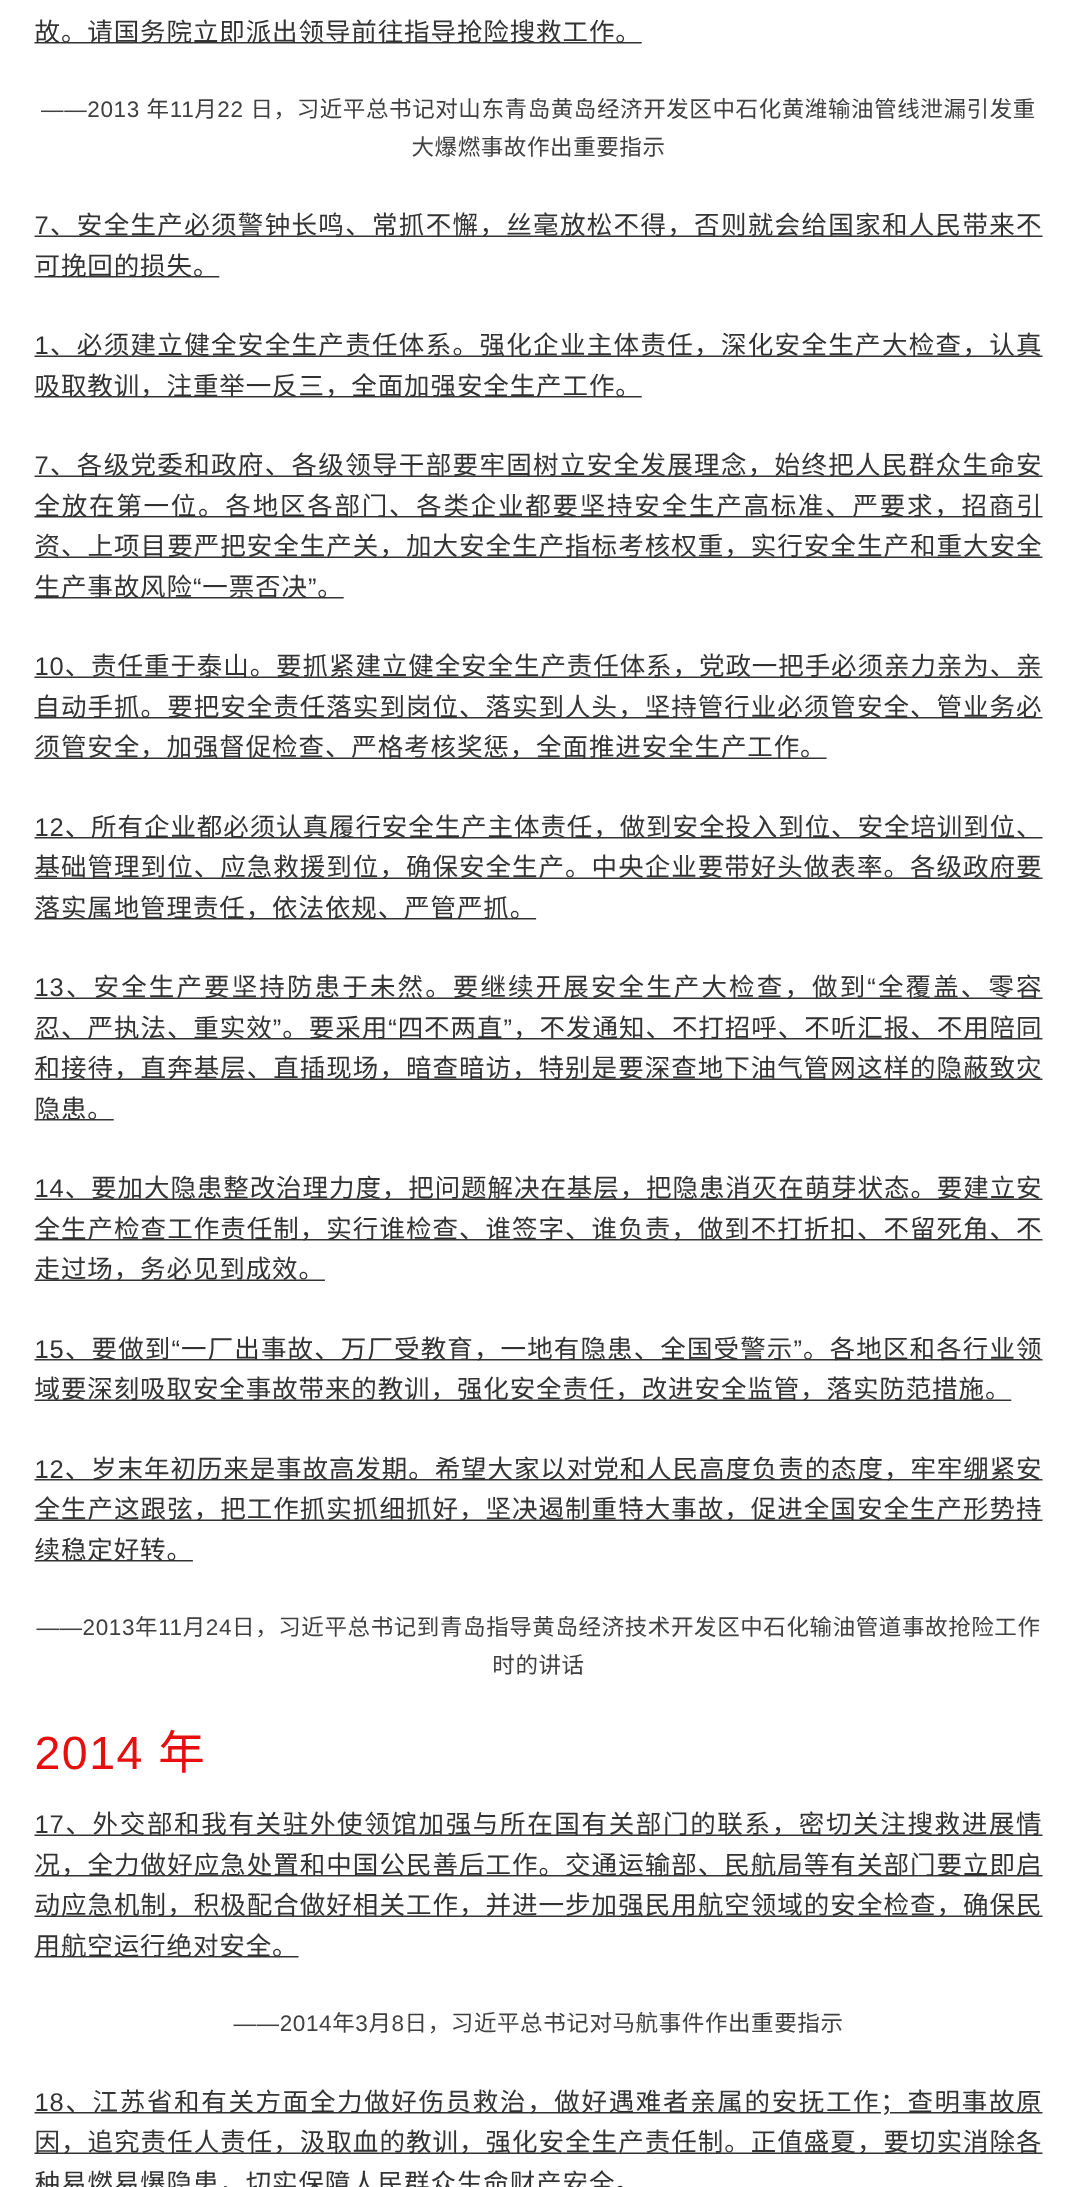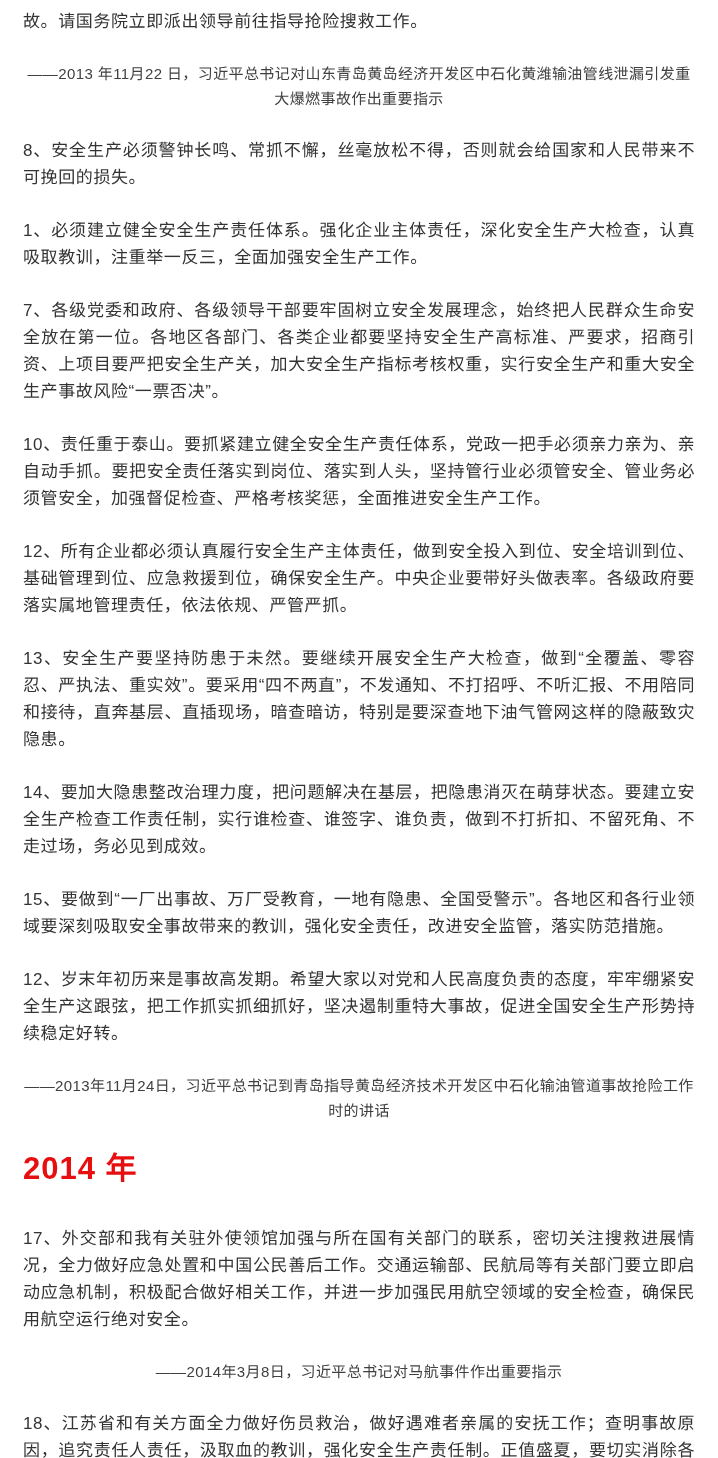--- a/index.html
+++ b/index.html
@@ -18,45 +18,46 @@
     padding:8px 23px 0 23px;
     box-sizing:border-box;
   }
   .body-para{
     font-size:17px;
     line-height:27px;
     letter-spacing:0.6px;
     color:var(--body-text);
     margin:0 0 26px 0;
     text-align:justify;
+    text-decoration:underline;
   }
   .attr-para{
     font-size:15px;
     line-height:25px;
     letter-spacing:0.4px;
     color:var(--attr-text);
     margin:0 0 26px 0;
     text-align:center;
   }
   .year-heading{
     font-size:31px;
     line-height:40px;
-    font-weight:700;
+    font-weight:400;
     letter-spacing:1px;
     color:var(--heading-red);
-    margin:4px 0 36px 0;
+    margin:4px 0 14px 0;
   }
 </style>
 </head>
 <body>
 
 <div class="article">
     <p class="body-para">故。请国务院立即派出领导前往指导抢险搜救工作。</p>
     <p class="attr-para">——2013 年11月22 日，习近平总书记对山东青岛黄岛经济开发区中石化黄潍输油管线泄漏引发重大爆燃事故作出重要指示</p>
-    <p class="body-para">8、安全生产必须警钟长鸣、常抓不懈，丝毫放松不得，否则就会给国家和人民带来不可挽回的损失。</p>
+    <p class="body-para">7、安全生产必须警钟长鸣、常抓不懈，丝毫放松不得，否则就会给国家和人民带来不可挽回的损失。</p>
     <p class="body-para">1、必须建立健全安全生产责任体系。强化企业主体责任，深化安全生产大检查，认真吸取教训，注重举一反三，全面加强安全生产工作。</p>
     <p class="body-para">7、各级党委和政府、各级领导干部要牢固树立安全发展理念，始终把人民群众生命安全放在第一位。各地区各部门、各类企业都要坚持安全生产高标准、严要求，招商引资、上项目要严把安全生产关，加大安全生产指标考核权重，实行安全生产和重大安全生产事故风险“一票否决”。</p>
     <p class="body-para">10、责任重于泰山。要抓紧建立健全安全生产责任体系，党政一把手必须亲力亲为、亲自动手抓。要把安全责任落实到岗位、落实到人头，坚持管行业必须管安全、管业务必须管安全，加强督促检查、严格考核奖惩，全面推进安全生产工作。</p>
     <p class="body-para">12、所有企业都必须认真履行安全生产主体责任，做到安全投入到位、安全培训到位、基础管理到位、应急救援到位，确保安全生产。中央企业要带好头做表率。各级政府要落实属地管理责任，依法依规、严管严抓。</p>
     <p class="body-para">13、安全生产要坚持防患于未然。要继续开展安全生产大检查，做到“全覆盖、零容忍、严执法、重实效”。要采用“四不两直”，不发通知、不打招呼、不听汇报、不用陪同和接待，直奔基层、直插现场，暗查暗访，特别是要深查地下油气管网这样的隐蔽致灾隐患。</p>
     <p class="body-para">14、要加大隐患整改治理力度，把问题解决在基层，把隐患消灭在萌芽状态。要建立安全生产检查工作责任制，实行谁检查、谁签字、谁负责，做到不打折扣、不留死角、不走过场，务必见到成效。</p>
     <p class="body-para">15、要做到“一厂出事故、万厂受教育，一地有隐患、全国受警示”。各地区和各行业领域要深刻吸取安全事故带来的教训，强化安全责任，改进安全监管，落实防范措施。</p>
     <p class="body-para">12、岁末年初历来是事故高发期。希望大家以对党和人民高度负责的态度，牢牢绷紧安全生产这跟弦，把工作抓实抓细抓好，坚决遏制重特大事故，促进全国安全生产形势持续稳定好转。</p>
     <p class="attr-para">——2013年11月24日，习近平总书记到青岛指导黄岛经济技术开发区中石化输油管道事故抢险工作时的讲话</p>
     <h2 class="year-heading">2014 年</h2>

